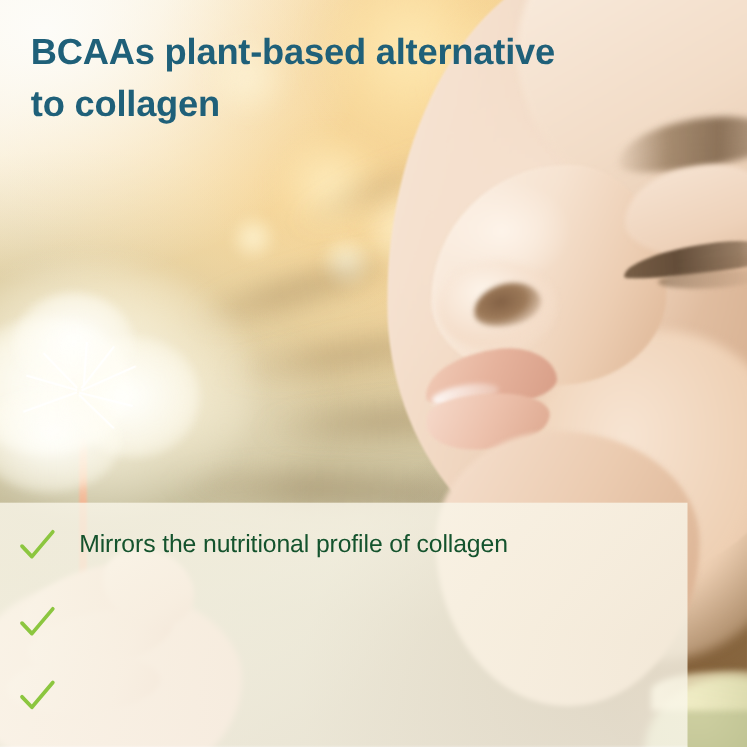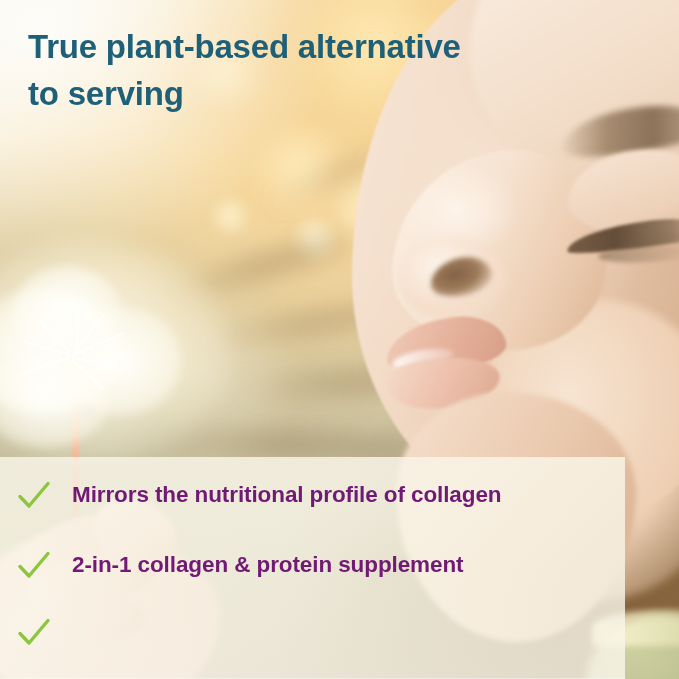--- a/index.html
+++ b/index.html
@@ -211,23 +211,23 @@
   .bullet{
     position:absolute;left:16px;
     display:flex;align-items:center;gap:20px;
   }
   .bullet:nth-of-type(1){top:20px;}
   .bullet:nth-of-type(2){top:90px;}
   .bullet:nth-of-type(3){top:157px;}
 
   .check{flex:0 0 auto;width:36px;height:36px;display:block;}
   .blabel{
-    color:#701a75;
+    color:#14532d;
     font-size:22.5px;
-    font-weight:bold;
+    font-weight:normal;
     letter-spacing:-0.1px;
     white-space:nowrap;
   }
 </style>
 </head>
 <body>
 
 <div id="ad">
 
   <div class="photo">
@@ -285,40 +285,39 @@
     <div class="seed" style="left:76px;top:350px;width:40px;height:1.6px;transform:rotate(-86deg);"></div>
 
     <div class="hand"></div>
     <div class="finger" style="left:16px;top:520px;width:120px;height:54px;transform:rotate(-22deg);"></div>
     <div class="finger" style="left:24px;top:556px;width:134px;height:50px;transform:rotate(-12deg);"></div>
     <div class="finger" style="left:6px;top:596px;width:140px;height:52px;transform:rotate(-4deg);"></div>
     <div class="finger" style="left:92px;top:500px;width:86px;height:68px;transform:rotate(26deg);"></div>
   </div>
 
   <div class="headline">
-    <span class="ln">True plant-based alternative</span>
-    <span class="ln">to serving</span>
+    <span class="ln">BCAAs plant-based alternative</span>
+    <span class="ln">to collagen</span>
   </div>
 
   <div class="card"></div>
 
   <div class="bullets">
 
     <div class="bullet">
       <svg class="check" viewBox="0 0 36 36">
         <path d="M4 19.5 L13 29 L32 6.5" fill="none" stroke="#8cc63f" stroke-width="3.4" stroke-linecap="round" stroke-linejoin="round"></path>
       </svg>
       <span class="blabel">Mirrors the nutritional profile of collagen</span>
     </div>
 
     <div class="bullet">
       <svg class="check" viewBox="0 0 36 36">
         <path d="M4 19.5 L13 29 L32 6.5" fill="none" stroke="#8cc63f" stroke-width="3.4" stroke-linecap="round" stroke-linejoin="round"></path>
       </svg>
-      <span class="blabel">2-in-1 collagen &amp; protein supplement</span>
     </div>
 
     <div class="bullet">
       <svg class="check" viewBox="0 0 36 36">
         <path d="M4 19.5 L13 29 L32 6.5" fill="none" stroke="#8cc63f" stroke-width="3.4" stroke-linecap="round" stroke-linejoin="round"></path>
       </svg>
     </div>
 
   </div>
 

